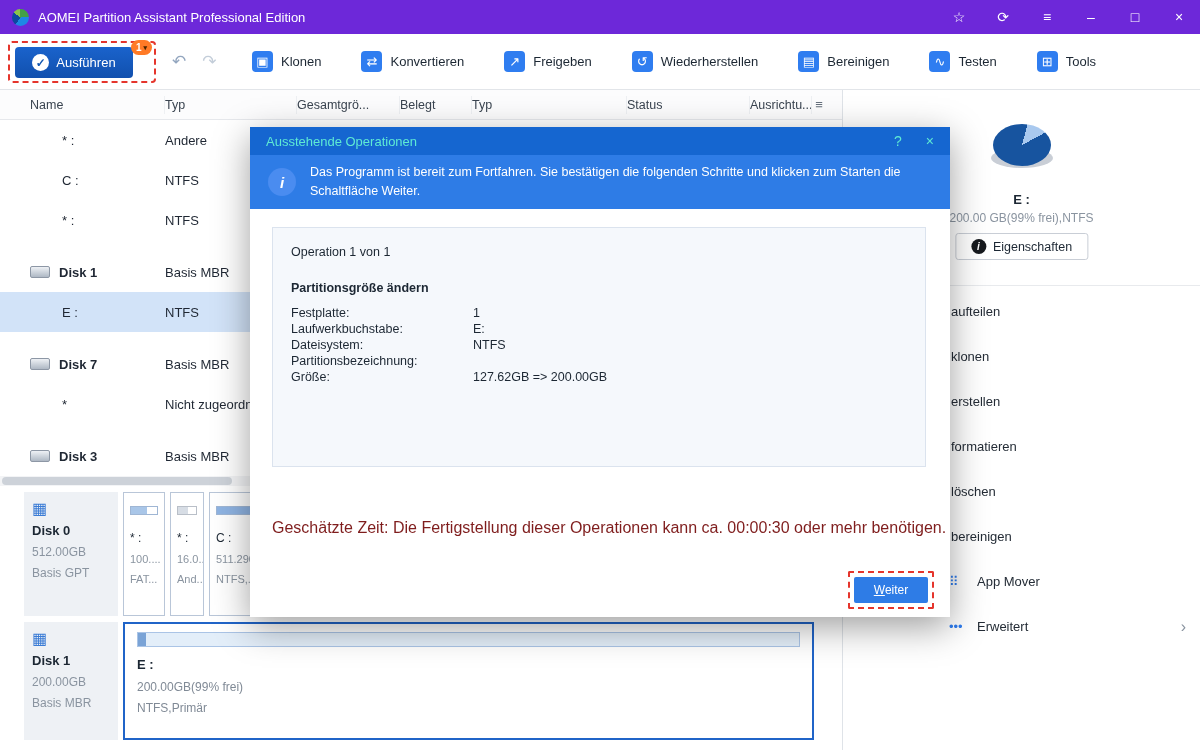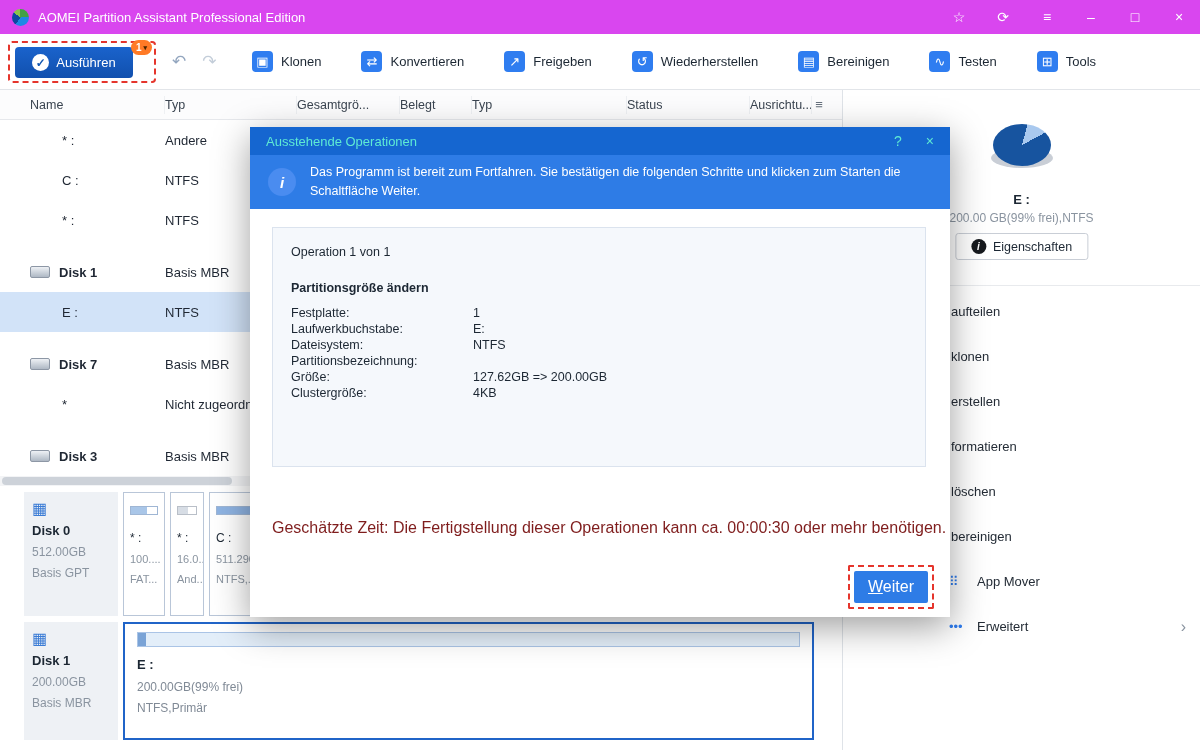--- a/index.html
+++ b/index.html
@@ -1,20 +1,20 @@
 <!DOCTYPE html>
 <html><head>
 <meta charset="utf-8">
 <style>
   * { margin:0; padding:0; box-sizing:border-box; }
   body { font-family:"Liberation Sans", sans-serif; background:#888; }
   .app { position:relative; width:1200px; height:750px; background:#fff; overflow:hidden; }
 
   
-  .titlebar { position:absolute; top:0; left:0; right:0; height:34px; background:#d946ef; display:flex; align-items:center; padding:0 12px; color:#fff; }
+  .titlebar { position:absolute; top:0; left:0; right:0; height:34px; background:#6d28d9; display:flex; align-items:center; padding:0 12px; color:#fff; }
   .logo { width:17px; height:17px; border-radius:50%; background:conic-gradient(#43a047 0 25%, #1e88e5 25% 60%, #0d47a1 60% 85%, #8bc34a 85% 100%); margin-right:9px; flex:0 0 auto; }
   .tb-title { font-size:13px; }
   .tb-right { margin-left:auto; display:flex; align-items:center; gap:26px; font-size:14px; }
   .tb-ico { cursor:default; width:18px; text-align:center; }
 
   
   .toolbar { position:absolute; top:34px; left:0; right:0; height:56px; background:#fff; border-bottom:1px solid #e2e5e9; }
   .apply-wrap { position:absolute; left:8px; top:7px; width:148px; height:42px; border:2px dashed #e5352c; border-radius:4px; }
   .apply-btn { position:absolute; left:5px; top:4px; width:118px; height:31px; background:linear-gradient(#1a63cc,#1150ae); border-radius:4px; color:#fff; font-size:13px; display:flex; align-items:center; justify-content:center; gap:7px; }
   .check { width:17px; height:17px; border-radius:50%; background:#fff; color:#1256b0; font-size:12px; font-weight:bold; display:flex; align-items:center; justify-content:center; }
@@ -83,21 +83,21 @@
   .dlg-band { height:54px; background:#2e7ce6; color:#fff; display:flex; align-items:center; gap:14px; padding:0 18px; }
   .band-ico { width:28px; height:28px; border-radius:50%; background:#4a8cf0; color:#fff; font-size:15px; font-weight:bold; font-style:italic; display:flex; align-items:center; justify-content:center; flex:0 0 auto; }
   .band-text { font-size:12.5px; line-height:1.55; max-width:625px; }
   .dlg-box { position:absolute; left:22px; top:100px; width:654px; height:240px; background:#f5f8fc; border:1px solid #dbe3ee; padding:17px 18px; font-size:12.5px; color:#1c2733; }
   .op-count { margin-bottom:22px; }
   .op-title { font-weight:bold; margin-bottom:10px; }
   .field { display:flex; height:16px; line-height:16px; }
   .f-label { width:182px; flex:0 0 auto; }
   .estimate { position:absolute; left:22px; top:392px; font-size:16px; color:#7f1d1d; }
   .next-wrap { position:absolute; right:16px; bottom:8px; border:2px dashed #e5352c; border-radius:2px; padding:4px; }
-  .next-btn { width:74px; height:32px; background:#2e7ce6; color:#fff; font-size:16px; border:none; border-radius:2px; display:flex; align-items:center; justify-content:center; cursor:default; }
+  .next-btn { width:74px; height:26px; background:#2e7ce6; color:#fff; font-size:12px; border:none; border-radius:2px; display:flex; align-items:center; justify-content:center; cursor:default; }
   .next-btn .btn-label { display:inline-block; }
   .next-btn .btn-label::first-letter { text-decoration:underline; }
 </style>
 </head>
 <body>
 
 <div class="app">
 
   <div class="titlebar">
     <div class="logo"></div>
@@ -350,24 +350,20 @@
         <span class="f-value">NTFS</span>
       </div>
       <div class="field">
         <span class="f-label">Partitionsbezeichnung:</span>
         <span class="f-value"></span>
       </div>
       <div class="field">
         <span class="f-label">Größe:</span>
         <span class="f-value">127.62GB =&gt; 200.00GB</span>
       </div>
-      <div class="field">
-        <span class="f-label">Clustergröße:</span>
-        <span class="f-value">4KB</span>
-      </div>
     </div>
     <div class="estimate">Geschätzte Zeit: Die Fertigstellung dieser Operationen kann ca. 00:00:30 oder mehr benötigen.</div>
     <div class="next-wrap">
       <div class="next-btn">
         <span class="btn-label">Weiter</span>
       </div>
     </div>
   </div>
 
 </div>

